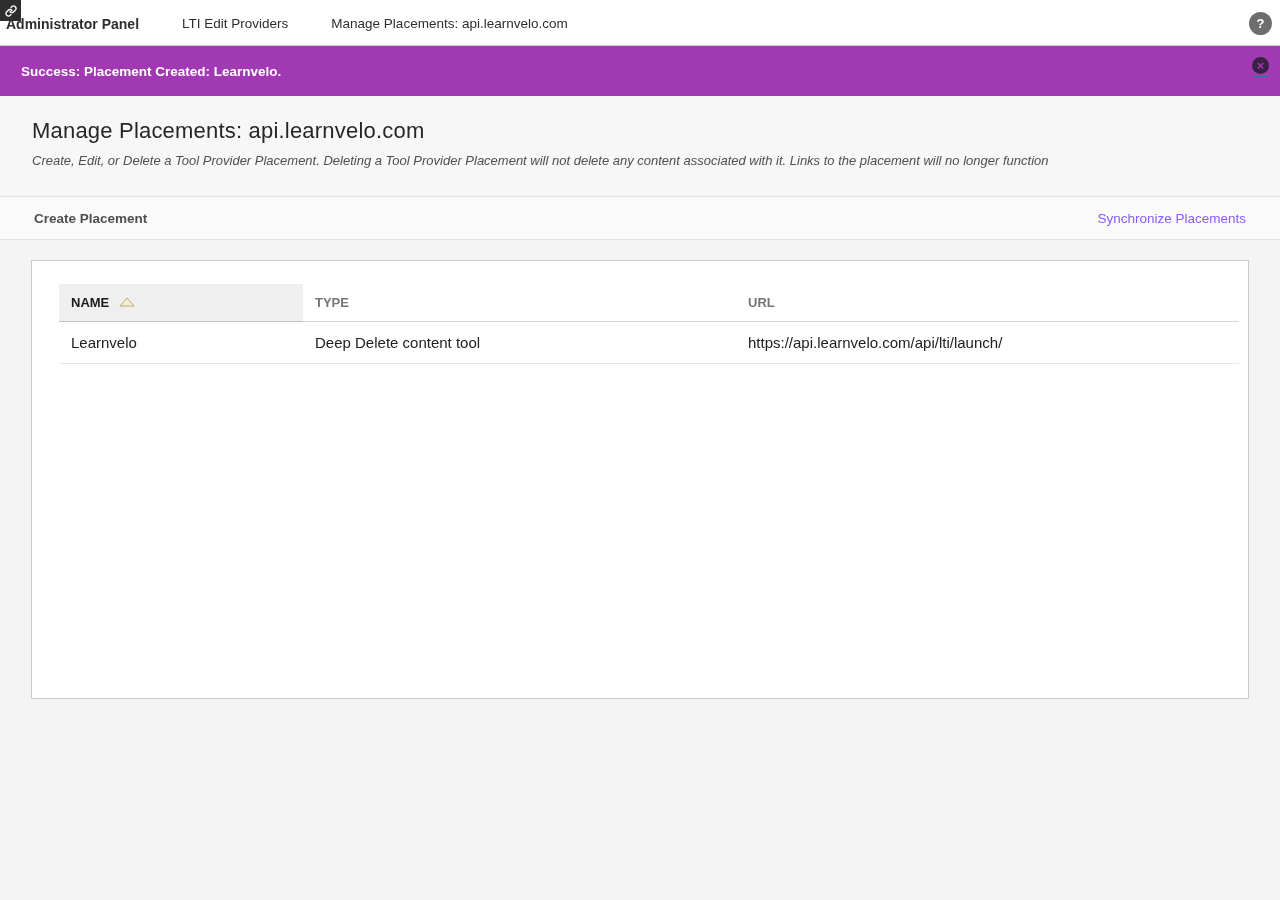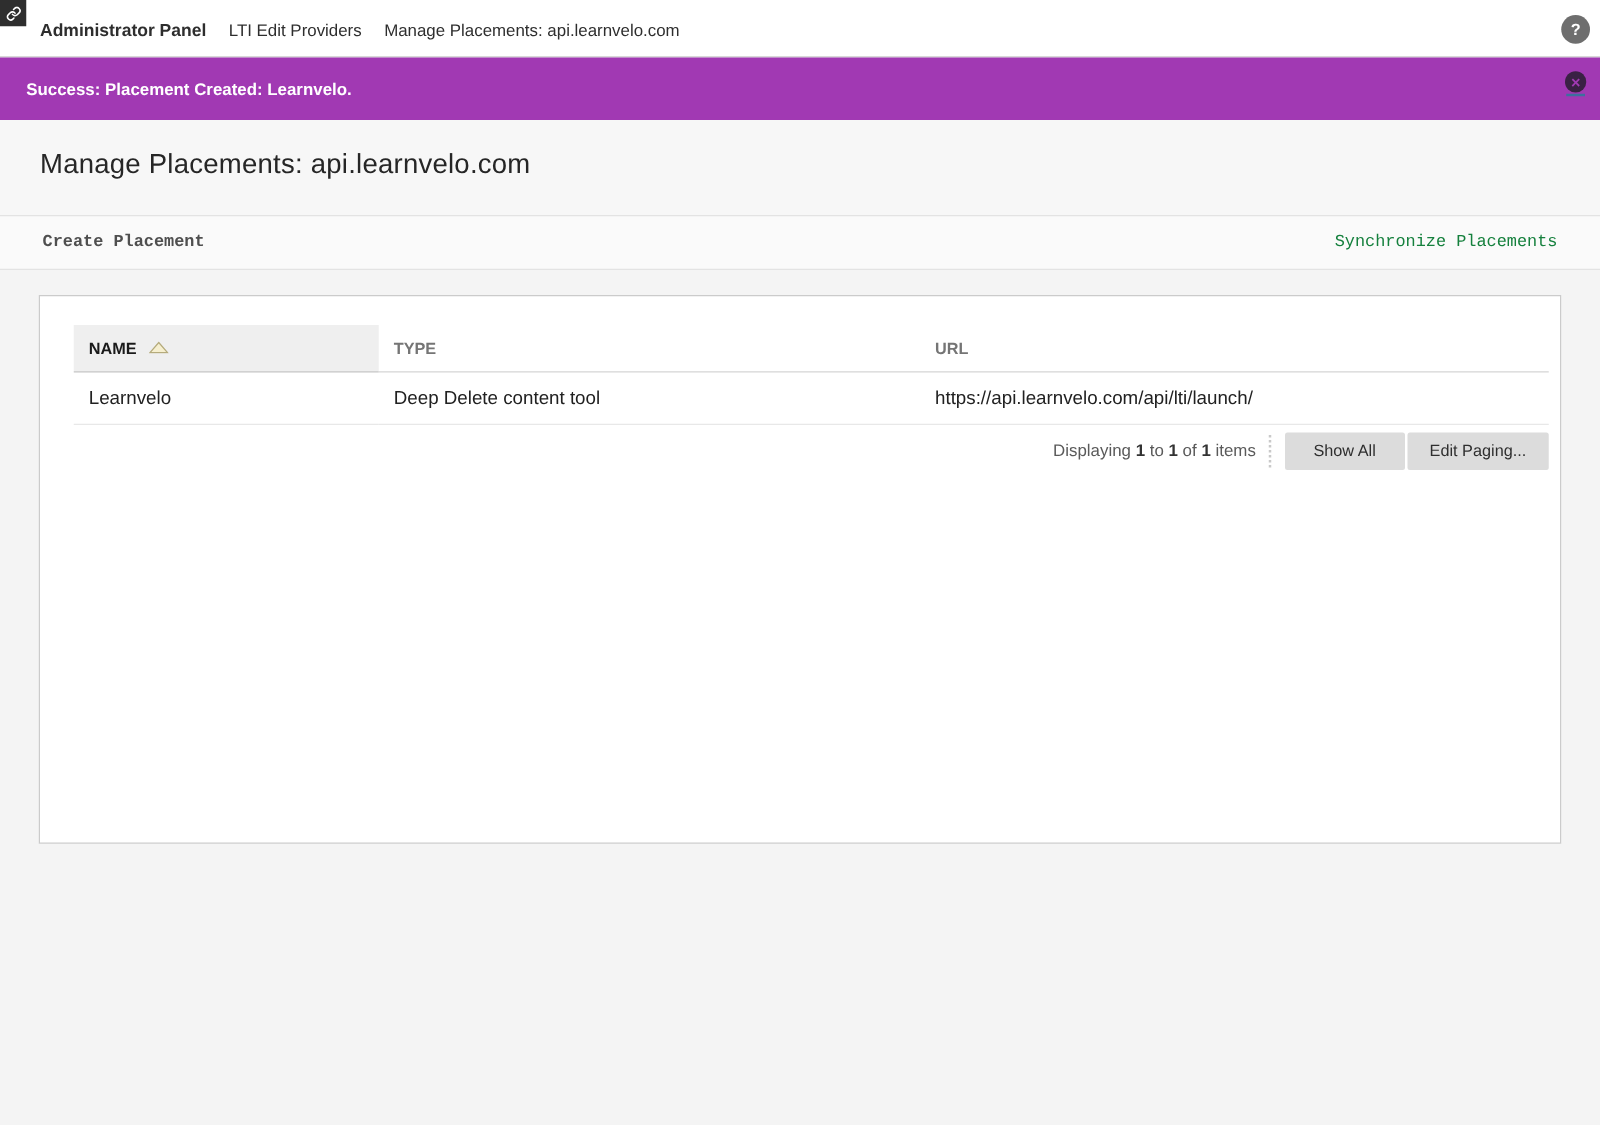--- a/index.html
+++ b/index.html
@@ -23,23 +23,23 @@
   .shortcut-sq {
     position:absolute;
     top:0; left:0;
     width:21px; height:21px;
     background:#2e2e2e;
     display:flex; align-items:center; justify-content:center;
     cursor:pointer;
   }
   .crumbs {
     display:flex;
-    align-items:flex-end;
-    gap:18px;
-    margin-left:32px;
+    align-items:center;
+    gap:43px;
+    margin-left:6px;
     font-size:13.5px;
     color:#2e2e2e;
     padding-top:2px;
   }
   .crumb { cursor:pointer; }
   .crumb.bold { font-weight:bold; font-size:14px; }
   .help-btn {
     position:absolute;
     top:12px; right:8px;
     width:23px; height:23px;
@@ -111,29 +111,28 @@
   .action-bar {
     height:44px;
     background:#fafafa;
     border-top:1px solid #e3e3e3;
     border-bottom:1px solid #e3e3e3;
     display:flex;
     align-items:center;
     justify-content:space-between;
     padding:0 34px;
     font-size:13.5px;
-    font-family:Liberation Mono, monospace;
   }
   .action-left {
     font-weight:bold;
     color:#4f4f4f;
     cursor:pointer;
   }
   .action-right {
-    color:#15803d;
+    color:#8b5cf6;
     cursor:pointer;
   }
 
   
   .content {
     padding:20px 31px 0 31px;
   }
   .panel {
     background:#ffffff;
     border:1px solid #cbcbcb;
@@ -223,20 +222,21 @@
   <div class="help-btn">?</div>
 </div>
 
 <div class="banner">
   <span class="banner-msg">Success: Placement Created: Learnvelo.</span>
   <button class="banner-close">×</button>
 </div>
 
 <div class="page-header">
   <div class="page-title">Manage Placements: api.learnvelo.com</div>
+  <div class="page-desc">Create, Edit, or Delete a Tool Provider Placement. Deleting a Tool Provider Placement will not delete any content associated with it. Links to the placement will no longer function</div>
 </div>
 
 <div class="action-bar">
   <span class="action-left">Create Placement</span>
   <span class="action-right">Synchronize Placements</span>
 </div>
 
 <div class="content">
   <div class="panel">
 
@@ -260,29 +260,15 @@
       </thead>
       <tbody>
         <tr>
           <td>Learnvelo</td>
           <td>Deep Delete content tool</td>
           <td>https://api.learnvelo.com/api/lti/launch/</td>
         </tr>
       </tbody>
     </table>
 
-    <div class="paging">
-      <span class="paging-summary">
-        <span>Displaying</span>
-        <b>1</b>
-        <span>to</span>
-        <b>1</b>
-        <span>of</span>
-        <b>1</b>
-        <span>items</span>
-      </span>
-      <span class="paging-sep"></span>
-      <button class="pg-btn">Show All</button>
-      <button class="pg-btn">Edit Paging...</button>
-    </div>
 
   </div>
 </div>
 
 </body></html>

